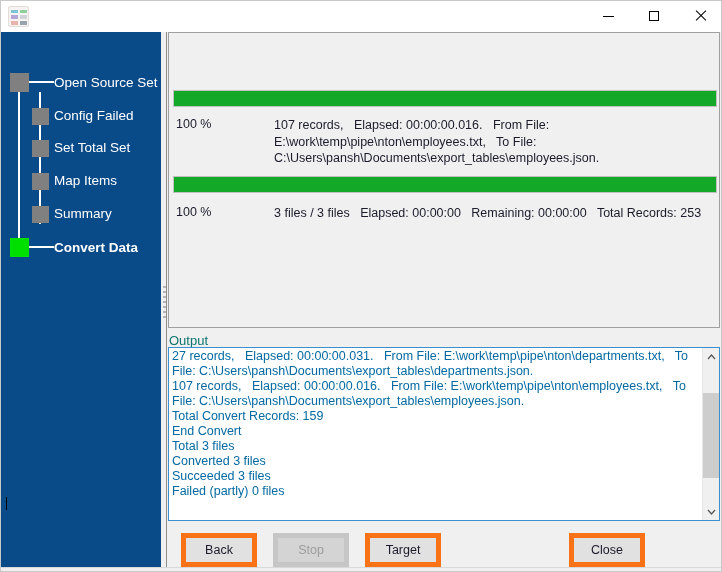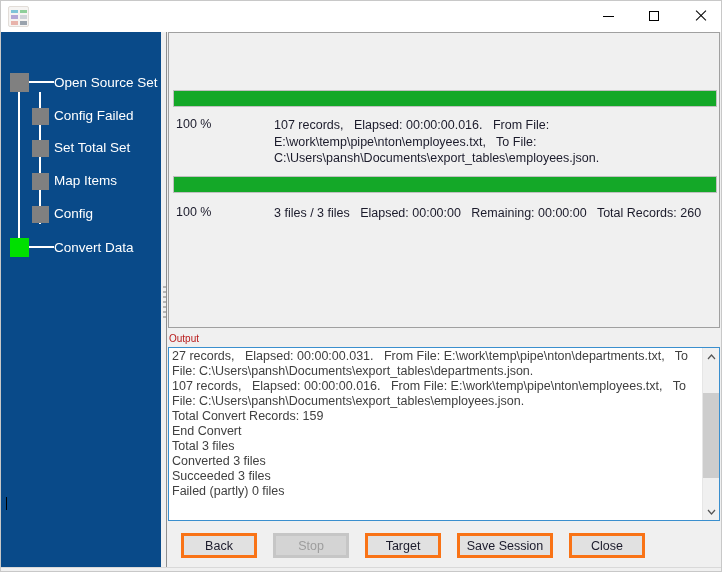--- a/index.html
+++ b/index.html
@@ -112,21 +112,21 @@
     height: 2px;
   }
   .step-label {
     position: absolute;
     left: 53px;
     color: #ffffff;
     font-size: 13.5px;
     line-height: 16px;
     white-space: nowrap;
   }
-  .step-label.bold { font-weight: normal; }
+  .step-label.bold { font-weight: bold; }
 
   
   .splitter {
     position: absolute;
     left: 160px; top: 31px;
     width: 7px; height: 541px;
     background: #f0f0f0;
   }
   .splitter-grip {
     position: absolute;
@@ -184,39 +184,39 @@
     line-height: 16.5px;
     white-space: pre;
   }
   .pdetail.one { top: 84px; }
   .pdetail.two { top: 172px; }
 
   
   .output-label {
     position: absolute;
     left: 168px; top: 332px;
-    font-size: 10px;
-    color: #b91c1c;
+    font-size: 13px;
+    color: #0f766e;
   }
   .output-box {
     position: absolute;
     left: 167px; top: 346px;
     width: 552px; height: 174px;
     background: #ffffff;
     border: 1px solid #3a8fce;
     box-sizing: border-box;
     overflow: hidden;
   }
   .output-text {
     position: absolute;
     left: 3px; top: 1px;
     width: 519px;
     font-size: 12.5px;
     line-height: 15px;
-    color: #404040;
+    color: #0369a1;
     white-space: pre-wrap;
     word-break: break-all;
   }
   .caret {
     position: absolute;
     left: 5px; top: 496px;
     width: 1px; height: 13px;
     background: #000;
   }
   
@@ -246,23 +246,23 @@
 
   
   .footer {
     position: absolute;
     left: 167px; top: 526px;
     width: 552px; height: 44px;
   }
   .btn {
     position: absolute;
     top: 6px;
-    height: 25px;
+    height: 34px;
     background: #e1e1e1;
-    border: 3px solid #f97316;
+    border: 5px solid #f97316;
     box-sizing: border-box;
     font-family: "Liberation Sans", sans-serif;
     font-size: 12.5px;
     color: #1b1b2b;
     display: flex;
     align-items: center;
     justify-content: center;
     padding: 0;
     cursor: default;
   }
@@ -322,21 +322,21 @@
     <div class="node child" style="top:76px;"></div>
     <div class="step-label" style="top:76px;">Config Failed</div>
 
     <div class="node child" style="top:108px;"></div>
     <div class="step-label" style="top:108px;">Set Total Set</div>
 
     <div class="node child" style="top:141px;"></div>
     <div class="step-label" style="top:141px;">Map Items</div>
 
     <div class="node child" style="top:174px;"></div>
-    <div class="step-label" style="top:174px;">Config</div>
+    <div class="step-label" style="top:174px;">Summary</div>
 
     <div class="node root active" style="left:9px; top:206px;"></div>
     <div class="connector" style="left:28px; top:214px; width:25px;"></div>
     <div class="step-label bold" style="top:208px;">Convert Data</div>
   </div>
 
   <div class="splitter">
     <div class="splitter-grip">
       <span></span>
         <span></span>
@@ -351,21 +351,21 @@
 
   <div class="progress-panel">
     <div class="pbar one"></div>
     <div class="pct one">100 %</div>
     <div class="pdetail one">107 records,   Elapsed: 00:00:00.016.   From File:
 E:\work\temp\pipe\nton\employees.txt,   To File:
 C:\Users\pansh\Documents\export_tables\employees.json.</div>
 
     <div class="pbar two"></div>
     <div class="pct two">100 %</div>
-    <div class="pdetail two">3 files / 3 files   Elapsed: 00:00:00   Remaining: 00:00:00   Total Records: 260</div>
+    <div class="pdetail two">3 files / 3 files   Elapsed: 00:00:00   Remaining: 00:00:00   Total Records: 253</div>
   </div>
 
   <div class="output-label">Output</div>
   <div class="output-box">
     <div class="output-text">27 records,   Elapsed: 00:00:00.031.   From File: E:\work\temp\pipe\nton\departments.txt,   To File: C:\Users\pansh\Documents\export_tables\departments.json.
 107 records,   Elapsed: 00:00:00.016.   From File: E:\work\temp\pipe\nton\employees.txt,   To File: C:\Users\pansh\Documents\export_tables\employees.json.
 Total Convert Records: 159
 End Convert
 Total 3 files
 Converted 3 files
@@ -384,18 +384,17 @@
           </svg>
       </div>
     </div>
   </div>
   <div class="caret"></div>
 
   <div class="footer">
     <button class="btn b-back">Back</button>
     <button class="btn b-stop disabled" disabled="">Stop</button>
     <button class="btn b-close">Target</button>
-    <button class="btn b-save">Save Session</button>
     <button class="btn b-view">Close</button>
   </div>
 
   <div class="bottom-edge"></div>
 </div>
 
 </body></html>

